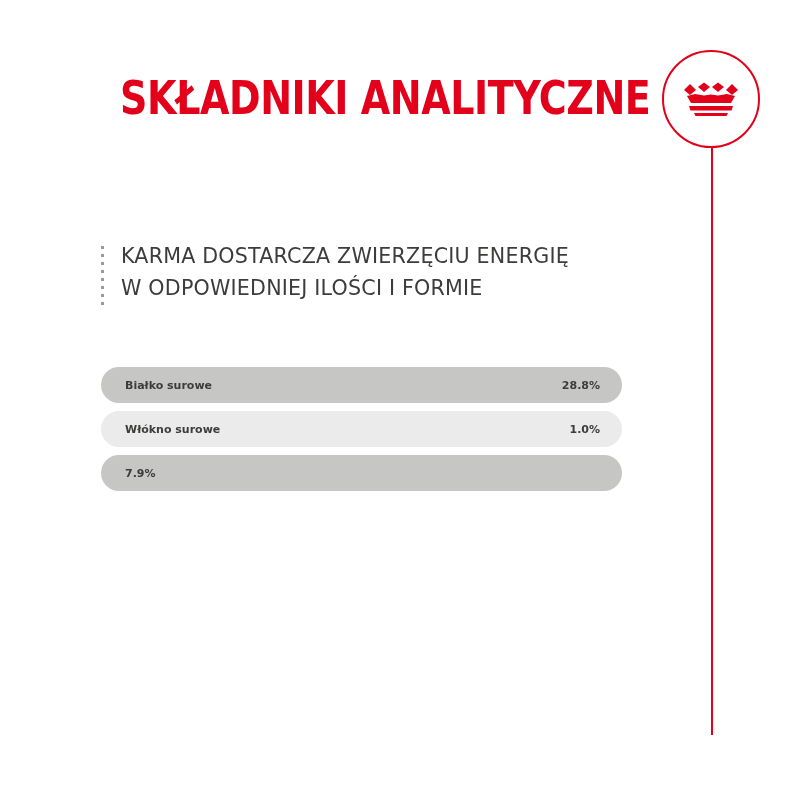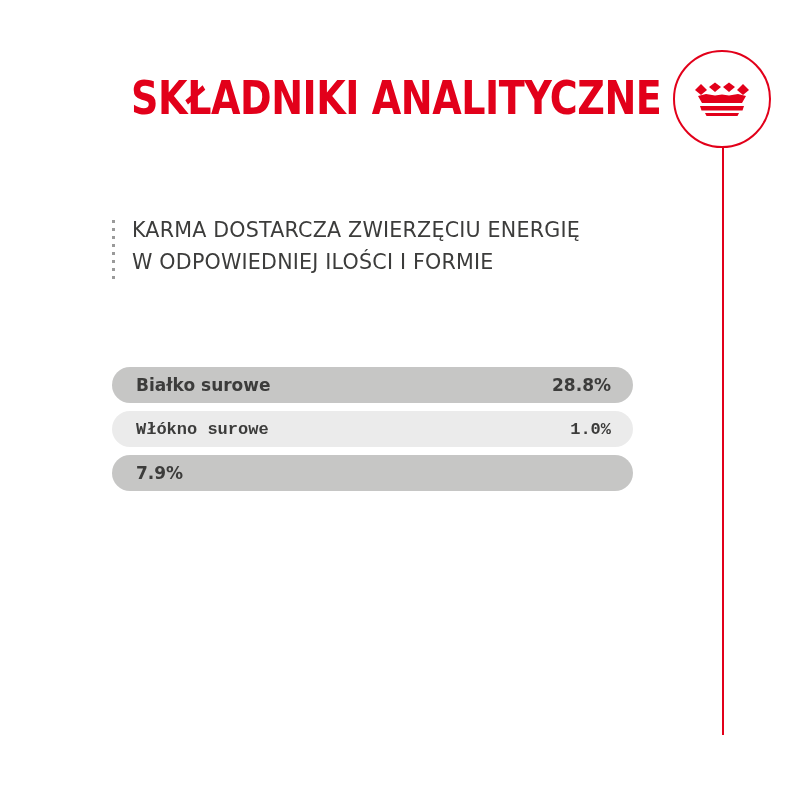--- a/index.html
+++ b/index.html
@@ -11,21 +11,20 @@
     width: 800px;
     height: 800px;
     font-family: "Liberation Sans", sans-serif;
     position: relative;
     overflow: hidden;
   }
   .page {
     position: absolute;
     inset: 0;
     background: #ffffff;
-    margin-left: 11px;
   }
 
   
   .title {
     position: absolute;
     left: 120px;
     top: 72px;
     width: 520px;
     font-size: 46px;
     line-height: 52px;
@@ -64,21 +63,21 @@
     position: absolute;
     left: 50%;
     top: 50%;
     transform: translate(-50%, -50%);
   }
 
   
   .subtitle-wrap {
     position: absolute;
     left: 101px;
-    top: 214px;
+    top: 240px;
     width: 560px;
   }
   .dot-rail {
     position: absolute;
     left: 0;
     top: 6px;
     width: 3px;
     height: 60px;
     background-image: linear-gradient(to bottom, #9a9a9a 0px, #9a9a9a 3px, transparent 3px, transparent 8px);
     background-size: 3px 8px;
@@ -108,27 +107,27 @@
   .row {
     position: relative;
     height: 36px;
     border-radius: 18px;
     display: flex;
     align-items: center;
     justify-content: space-between;
     padding: 0 22px 0 24px;
     box-sizing: border-box;
     margin-bottom: 8px;
-    font-size: 17px;
+    font-size: 11px;
     color: #3c3c3b;
     font-weight: bold;
     font-family: "DejaVu Sans", sans-serif;
   }
   .row.dark  { background: #c6c6c5; }
-  .row.light { background: #ebebeb; font-family: Liberation Mono, monospace; }
+  .row.light { background: #ebebeb; }
   .row .name  { white-space: nowrap; }
   .row .value { white-space: nowrap; }
 </style>
 </head>
 <body>
 
 <div class="page">
 
   <div class="title">SKŁADNIKI ANALITYCZNE</div>
 

